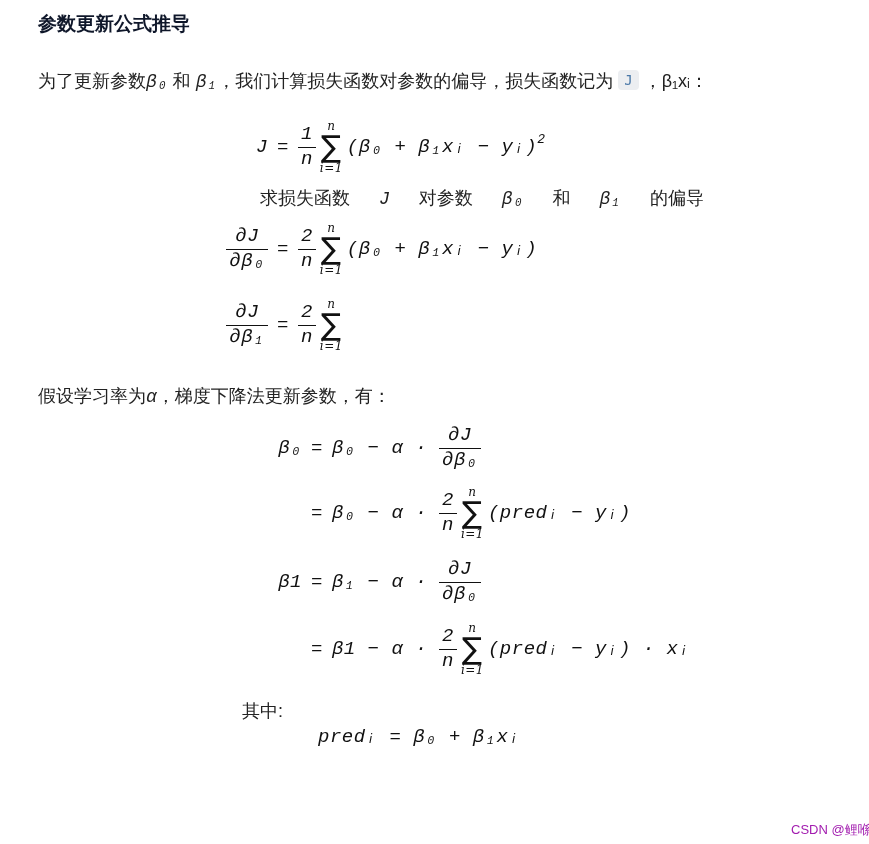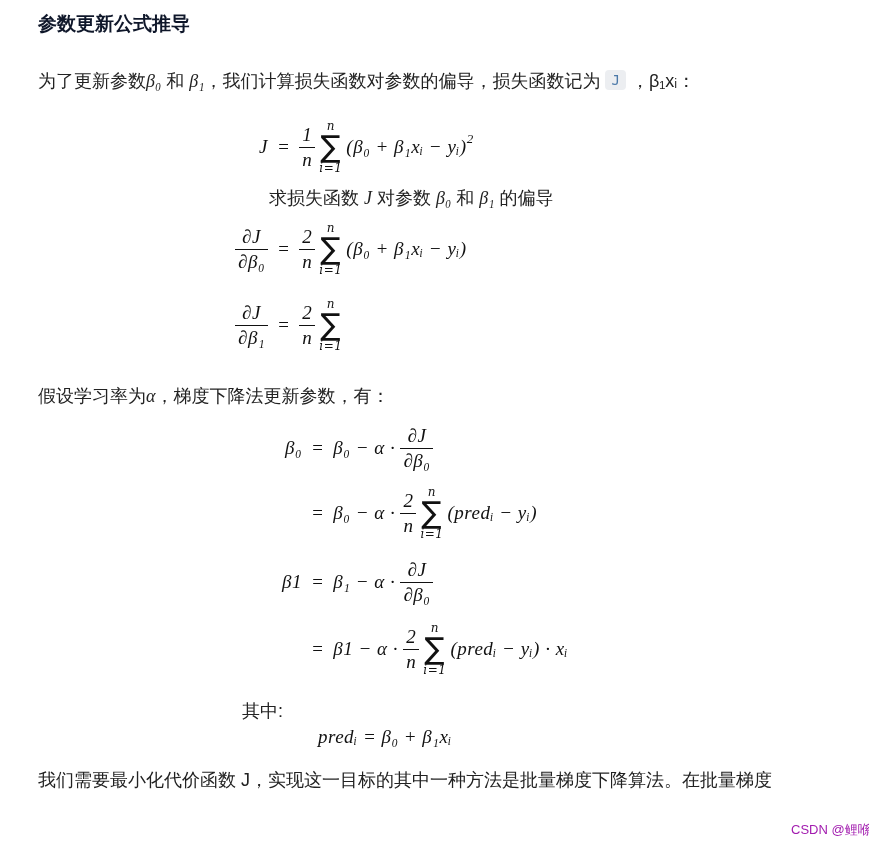--- a/index.html
+++ b/index.html
@@ -4,21 +4,21 @@
 <style>
   html,body{margin:0;padding:0;}
   body{
     width:869px;height:844px;position:relative;background:#ffffff;
     font-family:"Liberation Sans",sans-serif;color:#222222;overflow:hidden;
   }
   .abs{position:absolute;}
   .title{font-size:19px;font-weight:bold;color:#0f172a;white-space:pre;}
   .para{font-size:18px;color:#222222;white-space:pre;line-height:26px;}
   .para3{font-size:18px;color:#222222;white-space:pre;line-height:35px;}
-  .mi{font-family:Liberation Serif, serif;font-style:italic;}
+  .mi{font-family:Liberation Mono, monospace;font-style:italic;}
   .codebadge{
     display:inline-block;background:#eceef1;color:#4a78a8;
     font-family:"DejaVu Sans Mono",monospace;font-style:normal;
     font-size:14px;line-height:1;padding:3px 6px;border-radius:4px;
     margin:0 5px;vertical-align:2px;
   }
   .mrow{
     display:flex;align-items:center;font-size:19px;color:#111111;
     white-space:pre;letter-spacing:0.5px;
   }
@@ -52,21 +52,21 @@
     </span>
     <span class="sum">
       <span class="lim">n</span>
       <span class="sg">∑</span>
       <span class="lim">i=1</span>
     </span>
     <span class="mi">(β₀ + β₁xᵢ − yᵢ)</span>
     <span class="sup mi">2</span>
   </div>
 
-  <div class="abs caption" style="left:269px;top:186px;"><span>求损失函数 </span><span class="mi">J</span><span> 对参数 </span><span class="mi">β₀</span><span> 和 </span><span class="mi">β₁</span><span> 的偏导</span></div>
+  <div class="abs caption" style="left:260px;top:186px;gap:24px;"><span>求损失函数 </span><span class="mi">J</span><span> 对参数 </span><span class="mi">β₀</span><span> 和 </span><span class="mi">β₁</span><span> 的偏导</span></div>
 
   <div class="abs mrow" style="left:222px;top:222px;">
     <span class="lhscol" style="width:46px;">
       <span class="frac">
         <span class="fn mi">∂J</span>
         <span class="fd mi">∂β₀</span>
       </span>
     </span>
     <span class="eq mi">=</span>
     <span class="frac">
@@ -153,17 +153,17 @@
     </span>
     <span class="mi">(predᵢ − yᵢ) · xᵢ</span>
   </div>
 
   <div class="abs caption" style="left:242px;top:699px;"><span>其中:</span></div>
 
   <div class="abs mrow" style="left:318px;top:726px;">
     <span class="mi">predᵢ = β₀ + β₁xᵢ</span>
   </div>
 
-  <p class="abs para3" style="left:38px;top:763px;margin:0;"><span>我们需要最小化代价函数 J，实现这一目标的其中一种方法是批量梯度下降算法。在批量梯度</span><br></p>
+  <p class="abs para3" style="left:38px;top:763px;margin:0;"><br></p>
 
   <div class="abs watermark" style="left:791px;top:821px;">CSDN @鲤喺</div>
 
 </main>
 
 </body></html>

